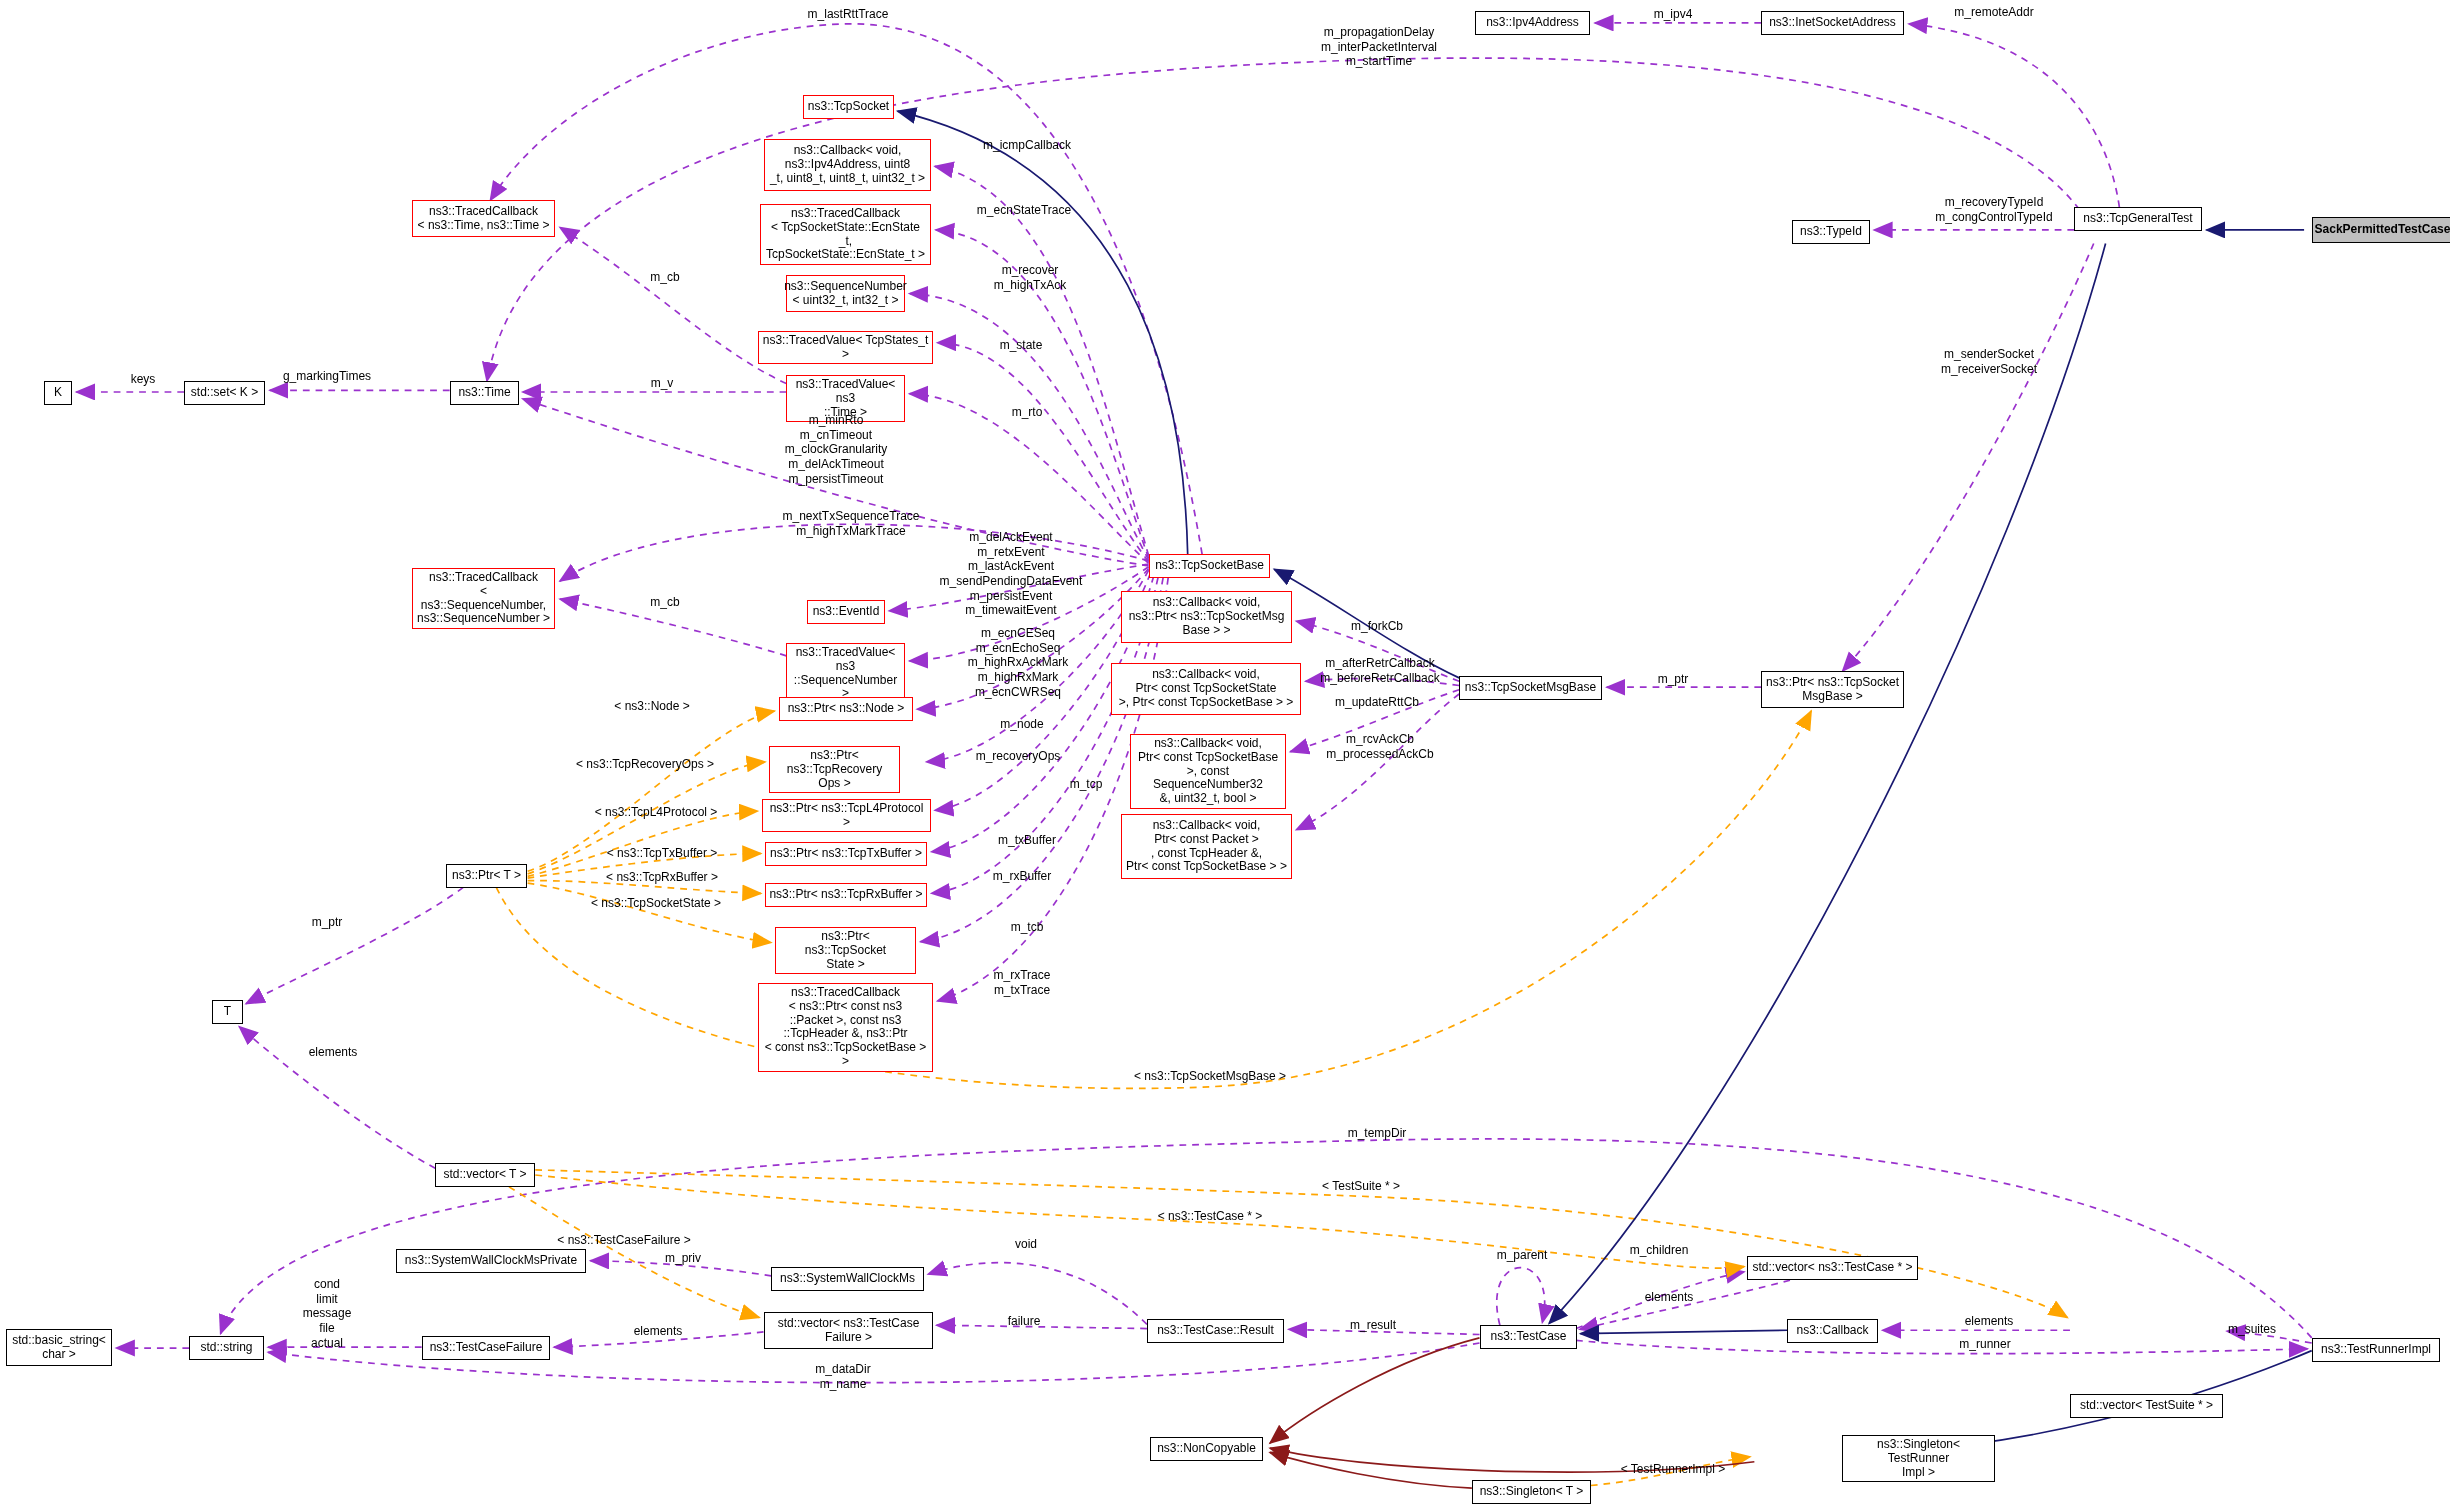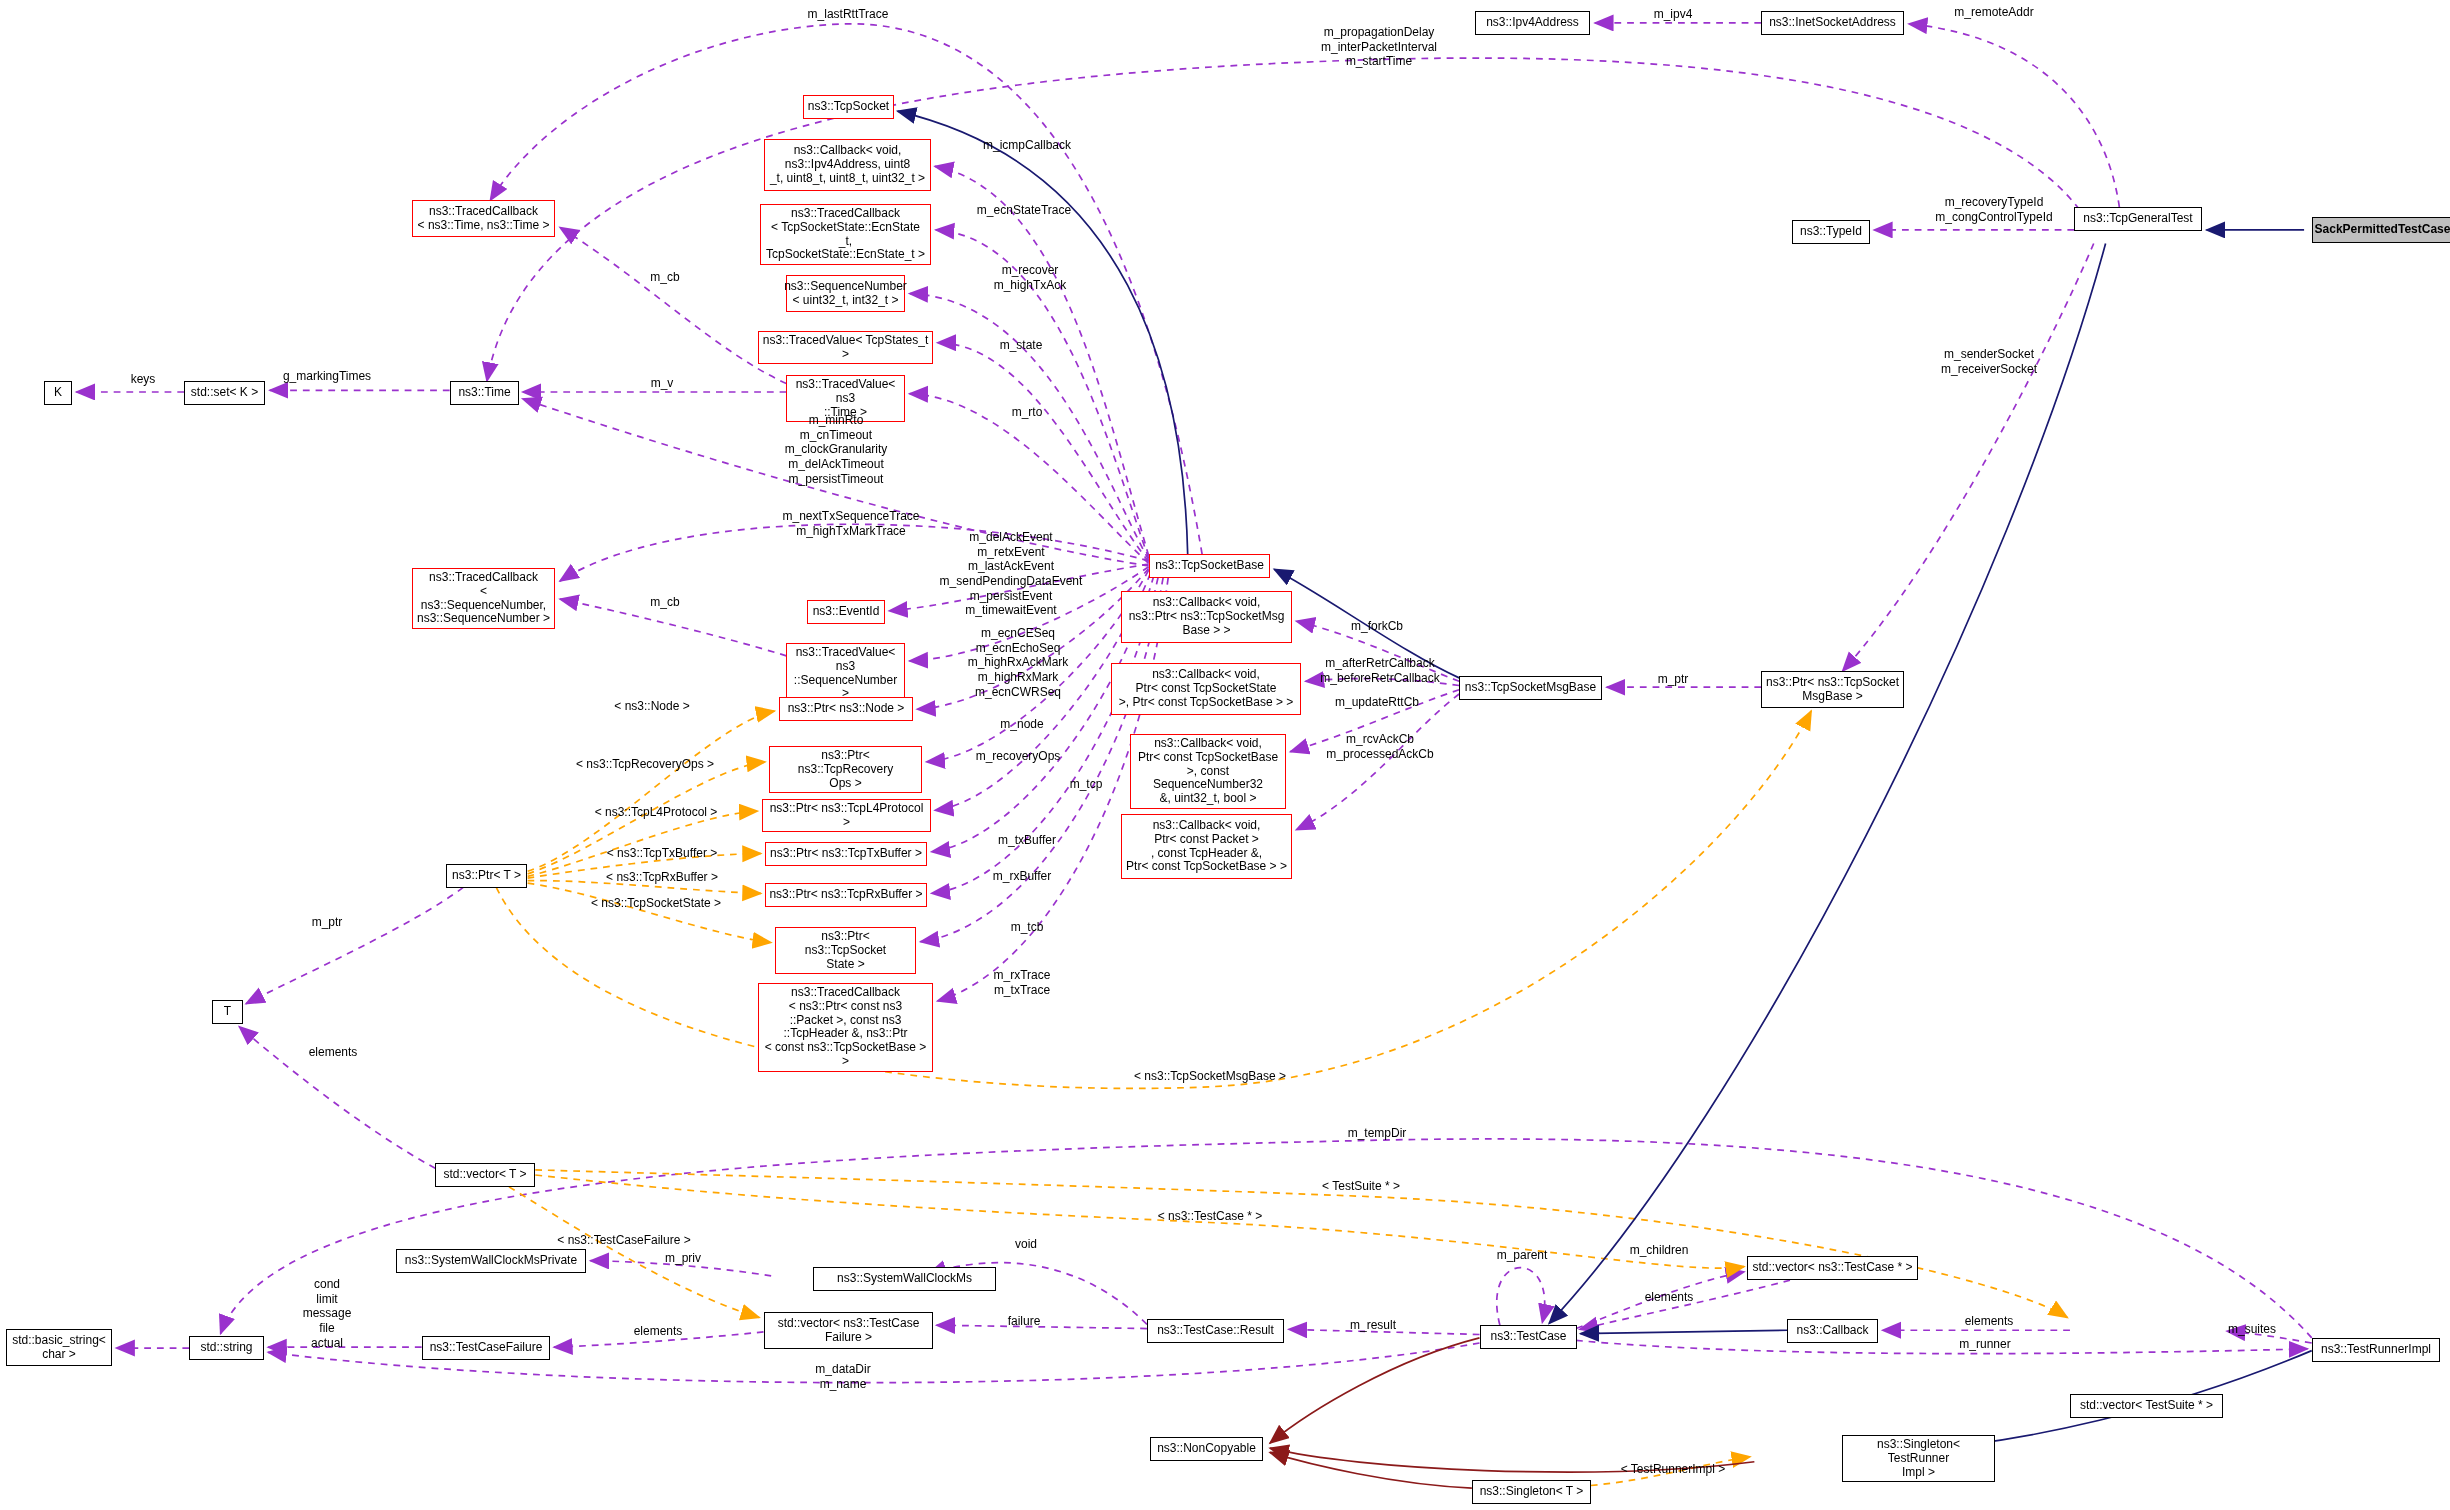--- a/index.html
+++ b/index.html
@@ -131,21 +131,21 @@
   <div class="node red" style="left:758px;top:331px;width:175px;min-height:24px">ns3::TracedValue&lt; TcpStates_t &gt;</div>
   <div class="node red" style="left:786px;top:375px;width:119px;min-height:37px">ns3::TracedValue&lt; ns3
 ::Time &gt;</div>
   <div class="node red" style="left:412px;top:568px;width:143px;min-height:52px">ns3::TracedCallback
 &lt; ns3::SequenceNumber,
 ns3::SequenceNumber &gt;</div>
   <div class="node red" style="left:807px;top:600px;width:78px;min-height:24px">ns3::EventId</div>
   <div class="node red" style="left:786px;top:643px;width:119px;min-height:37px">ns3::TracedValue&lt; ns3
 ::SequenceNumber &gt;</div>
   <div class="node red" style="left:779px;top:697px;width:134px;min-height:24px">ns3::Ptr&lt; ns3::Node &gt;</div>
-  <div class="node red" style="left:769px;top:746px;width:153px;min-height:37px">ns3::Ptr&lt; ns3::TcpRecovery
+  <div class="node red" style="left:769px;top:746px;width:131px;min-height:37px">ns3::Ptr&lt; ns3::TcpRecovery
 Ops &gt;</div>
   <div class="node red" style="left:762px;top:799px;width:169px;min-height:24px">ns3::Ptr&lt; ns3::TcpL4Protocol &gt;</div>
   <div class="node red" style="left:765px;top:842px;width:162px;min-height:24px">ns3::Ptr&lt; ns3::TcpTxBuffer &gt;</div>
   <div class="node red" style="left:765px;top:883px;width:162px;min-height:24px">ns3::Ptr&lt; ns3::TcpRxBuffer &gt;</div>
   <div class="node red" style="left:775px;top:927px;width:141px;min-height:37px">ns3::Ptr&lt; ns3::TcpSocket
 State &gt;</div>
   <div class="node red" style="left:758px;top:983px;width:175px;min-height:80px">ns3::TracedCallback
 &lt; ns3::Ptr&lt; const ns3
 ::Packet &gt;, const ns3
 ::TcpHeader &amp;, ns3::Ptr
@@ -169,21 +169,21 @@
 Ptr&lt; const TcpSocketBase &gt; &gt;</div>
   <div class="node" style="left:1459px;top:676px;width:143px;min-height:24px">ns3::TcpSocketMsgBase</div>
   <div class="node" style="left:1761px;top:671px;width:143px;min-height:37px">ns3::Ptr&lt; ns3::TcpSocket
 MsgBase &gt;</div>
   <div class="node" style="left:1792px;top:220px;width:78px;min-height:24px">ns3::TypeId</div>
   <div class="node" style="left:2074px;top:207px;width:128px;min-height:24px">ns3::TcpGeneralTest</div>
   <div class="node target" style="left:2304px;top:217px;width:141px;min-height:26px">SackPermittedTestCase</div>
   <div class="node" style="left:1475px;top:11px;width:115px;min-height:24px">ns3::Ipv4Address</div>
   <div class="node" style="left:1761px;top:11px;width:143px;min-height:24px">ns3::InetSocketAddress</div>
   <div class="node" style="left:435px;top:1163px;width:100px;min-height:24px">std::vector&lt; T &gt;</div>
-  <div class="node" style="left:813px;top:1267px;width:183px;min-height:24px">ns3::SystemWallClockMs</div>
+  <div class="node" style="left:771px;top:1267px;width:153px;min-height:24px">ns3::SystemWallClockMs</div>
   <div class="node" style="left:396px;top:1249px;width:190px;min-height:24px">ns3::SystemWallClockMsPrivate</div>
   <div class="node" style="left:764px;top:1312px;width:169px;min-height:37px">std::vector&lt; ns3::TestCase
 Failure &gt;</div>
   <div class="node" style="left:422px;top:1336px;width:128px;min-height:24px">ns3::TestCaseFailure</div>
   <div class="node" style="left:189px;top:1336px;width:75px;min-height:24px">std::string</div>
   <div class="node" style="left:6px;top:1329px;width:106px;min-height:37px">std::basic_string&lt;
 char &gt;</div>
   <div class="node" style="left:1147px;top:1319px;width:137px;min-height:24px">ns3::TestCase::Result</div>
   <div class="node" style="left:1480px;top:1325px;width:97px;min-height:24px">ns3::TestCase</div>
   <div class="node" style="left:1747px;top:1256px;width:171px;min-height:24px">std::vector&lt; ns3::TestCase * &gt;</div>

